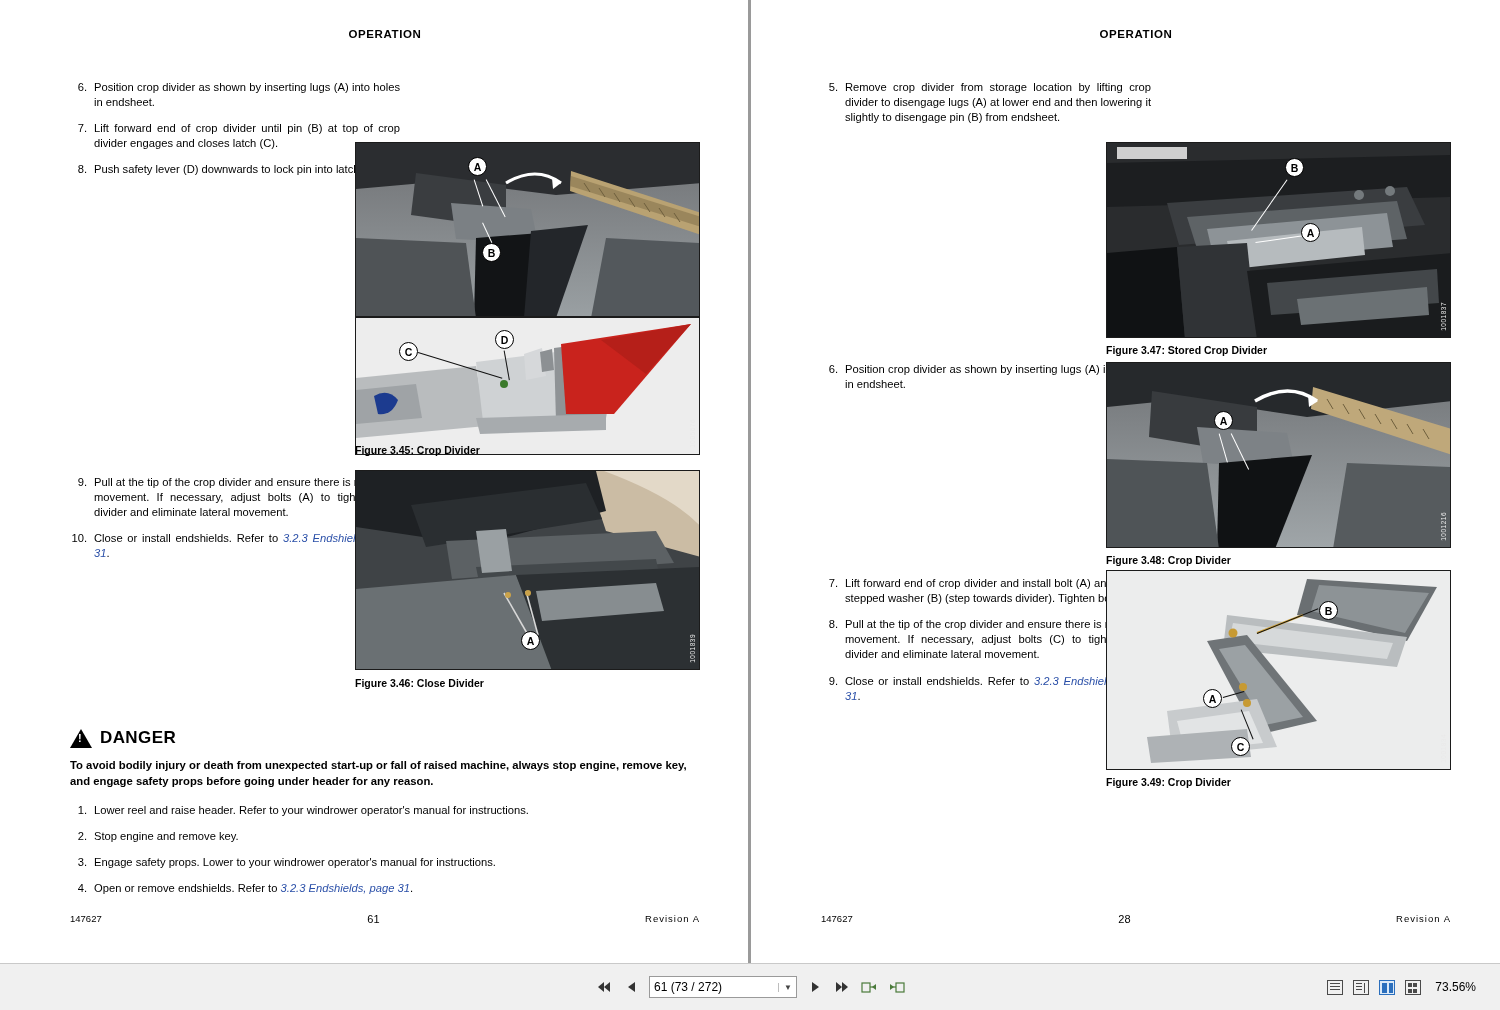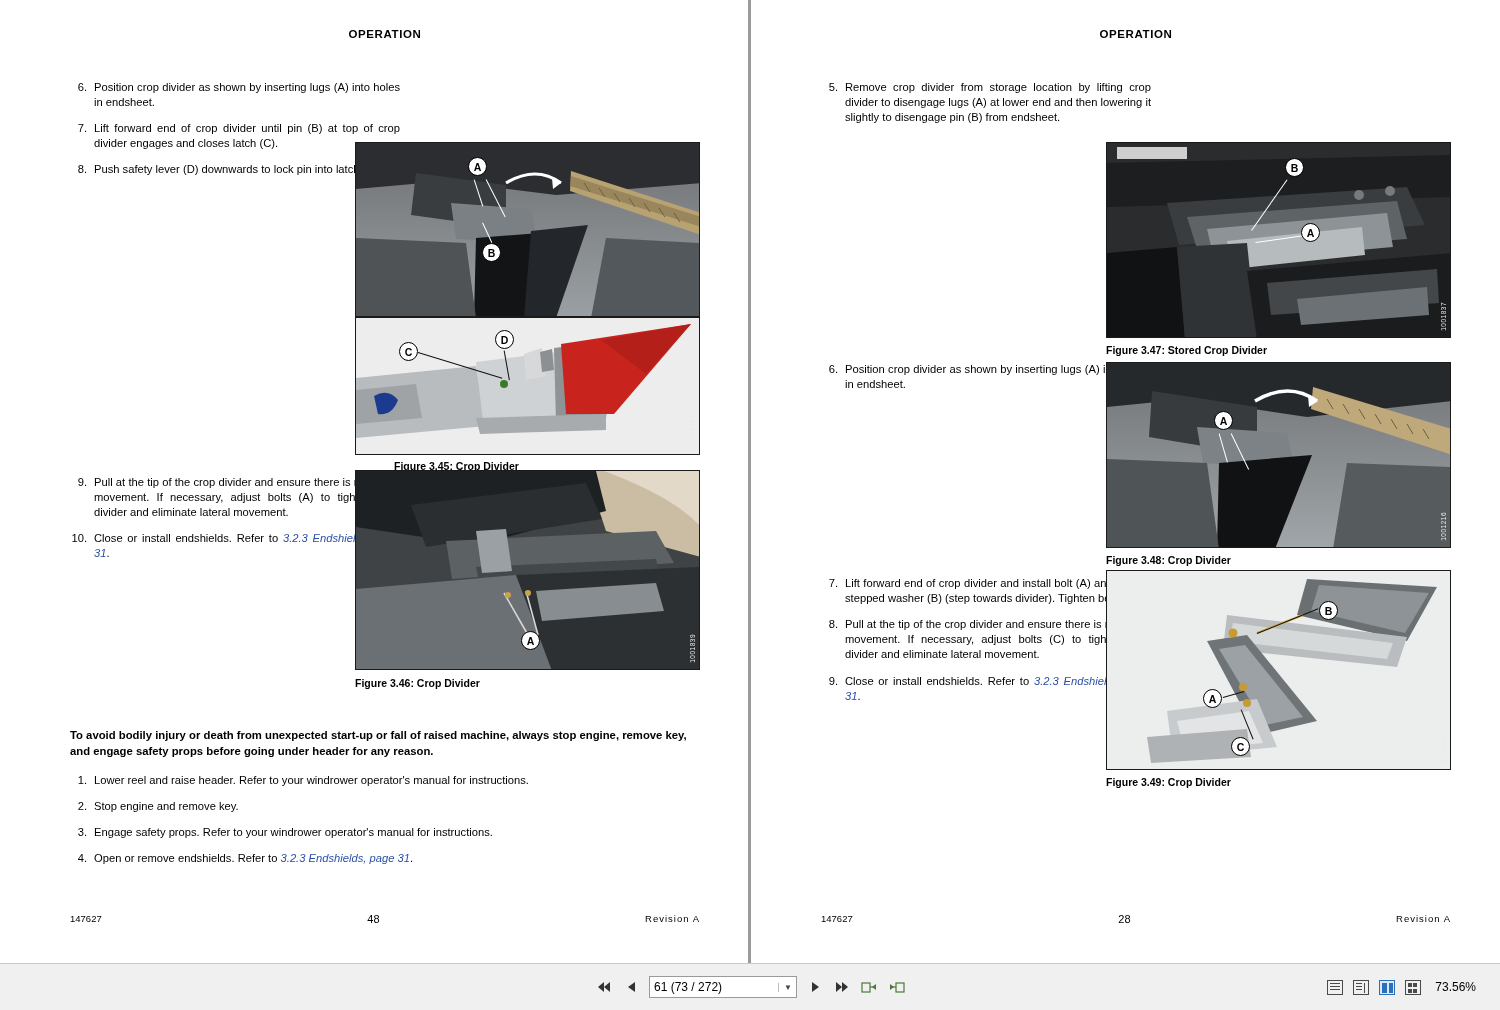--- a/index.html
+++ b/index.html
@@ -300,21 +300,21 @@
               <circle cx="148" cy="66" r="4" fill="#3b7a2b"></circle>
               <path d="M184 34 L196 31 L198 52 L186 54 Z" fill="#8c9093"></path>
               <path d="M120 100 L250 96 L250 112 L124 116 Z" fill="#a7abae"></path>
             </svg>
             <div class="callout" style="left:43px;top:24px;">C</div>
             <div class="callout" style="left:139px;top:12px;">D</div>
             <div class="lead" style="left:62px;top:34px;width:88px;transform:rotate(17deg);"></div>
             <div class="lead" style="left:148px;top:32px;width:30px;transform:rotate(80deg);"></div>
             <div class="idcode">1005676</div>
           </div>
-          <div class="fig-caption" style="left:285px;top:380px;margin-left:39px;">Figure 3.45:  Crop Divider</div>
+          <div class="fig-caption" style="left:285px;top:364px;">Figure 3.45:  Crop Divider</div>
 
           <div class="steps" style="position:absolute;left:0;top:395px;width:330px;">
             <div class="step">
               <div class="num">9.</div>
               <div class="txt">Pull at the tip of the crop divider and ensure there is no lateral movement.  If necessary, adjust bolts (A) to tighten crop divider and eliminate lateral movement.</div>
             </div>
             <div class="step">
               <div class="num">10.</div>
               <div class="txt"><span>Close or install endshields.  Refer to </span><span class="xref">3.2.3 Endshields, page 31</span><span>.</span></div>
             </div>
@@ -336,51 +336,55 @@
               <g stroke="#d8d8d8" stroke-width="1.6" fill="none">
                 <path d="M148 122 L172 164"></path>
                 <path d="M170 120 L182 164"></path>
               </g>
               <circle cx="152" cy="124" r="3" fill="#caa24a"></circle>
               <circle cx="172" cy="122" r="3" fill="#caa24a"></circle>
             </svg>
             <div class="callout" style="left:165px;top:160px;">A</div>
             <div class="idcode">1001839</div>
           </div>
-          <div class="fig-caption" style="left:285px;top:597px;">Figure 3.46:  Crop Divider</div>
+          <div class="fig-caption" style="left:285px;top:597px;">Figure 3.46:  Close Divider</div>
 
           <div style="position:absolute;left:0;top:648px;width:630px;">
+            <div class="danger-row">
+              <div class="danger-tri"></div>
+              <div class="danger-word">DANGER</div>
+            </div>
             <div class="danger-body">To avoid bodily injury or death from unexpected start-up or fall of raised machine, always stop engine, remove key, and engage safety props before going under header for any reason.</div>
 
             <div class="steps">
               <div class="step">
                 <div class="num">1.</div>
                 <div class="txt">Lower reel and raise header.  Refer to your windrower operator's manual for instructions.</div>
               </div>
               <div class="step">
                 <div class="num">2.</div>
                 <div class="txt">Stop engine and remove key.</div>
               </div>
               <div class="step">
                 <div class="num">3.</div>
-                <div class="txt">Engage safety props.  Refer to your windrower operator's manual for instructions.</div>
+                <div class="txt">Engage safety props.  Lower to your windrower operator's manual for instructions.</div>
               </div>
               <div class="step">
                 <div class="num">4.</div>
                 <div class="txt"><span>Open or remove endshields.  Refer to </span><span class="xref">3.2.3 Endshields, page 31</span><span>.</span></div>
               </div>
             </div>
           </div>
 
         </div>
       </div>
 
       <div class="pg-footer">
         <span>147627</span>
-        <span class="mid">48</span>
+        <span class="mid">61</span>
         <span class="rev">Revision  A</span>
       </div>
     </div>
 
     <div class="page page-right">
       <div class="page-inner">
         <div class="running-head">OPERATION</div>
 
         <div class="col-wrap" style="position:relative;height:840px;">
 

